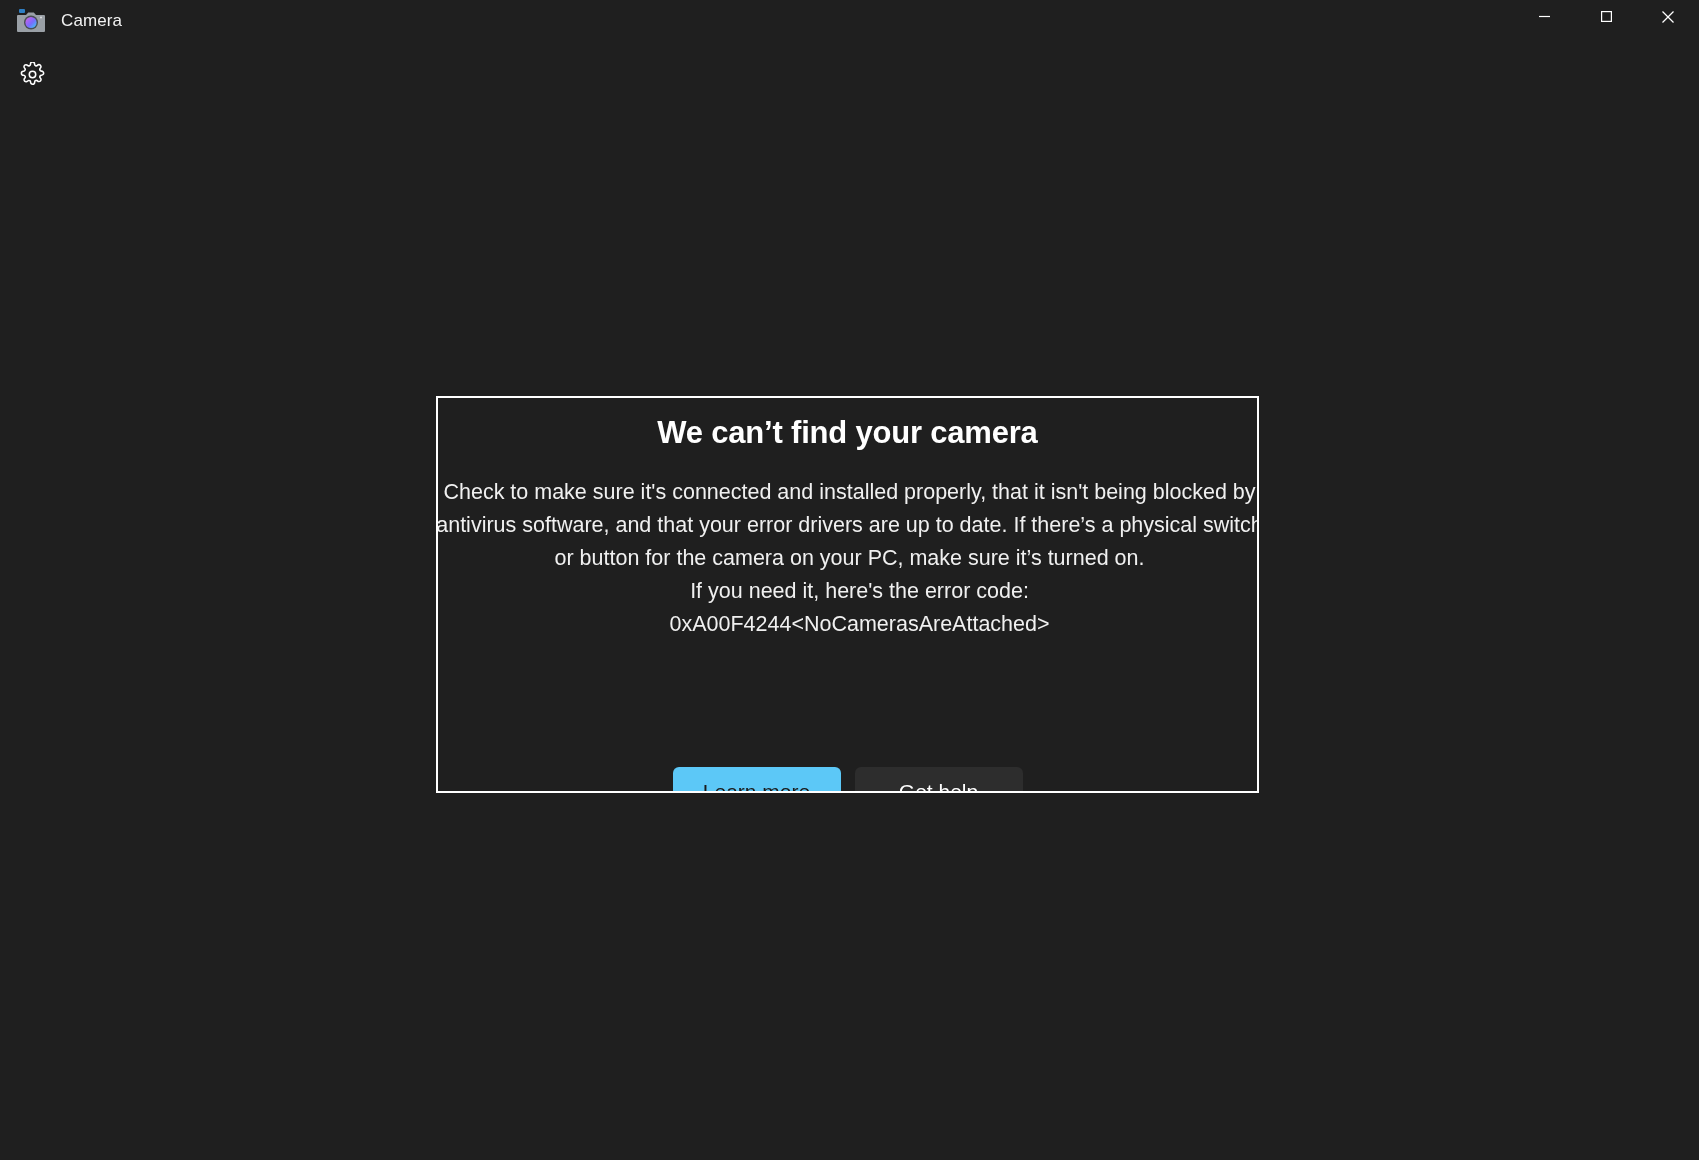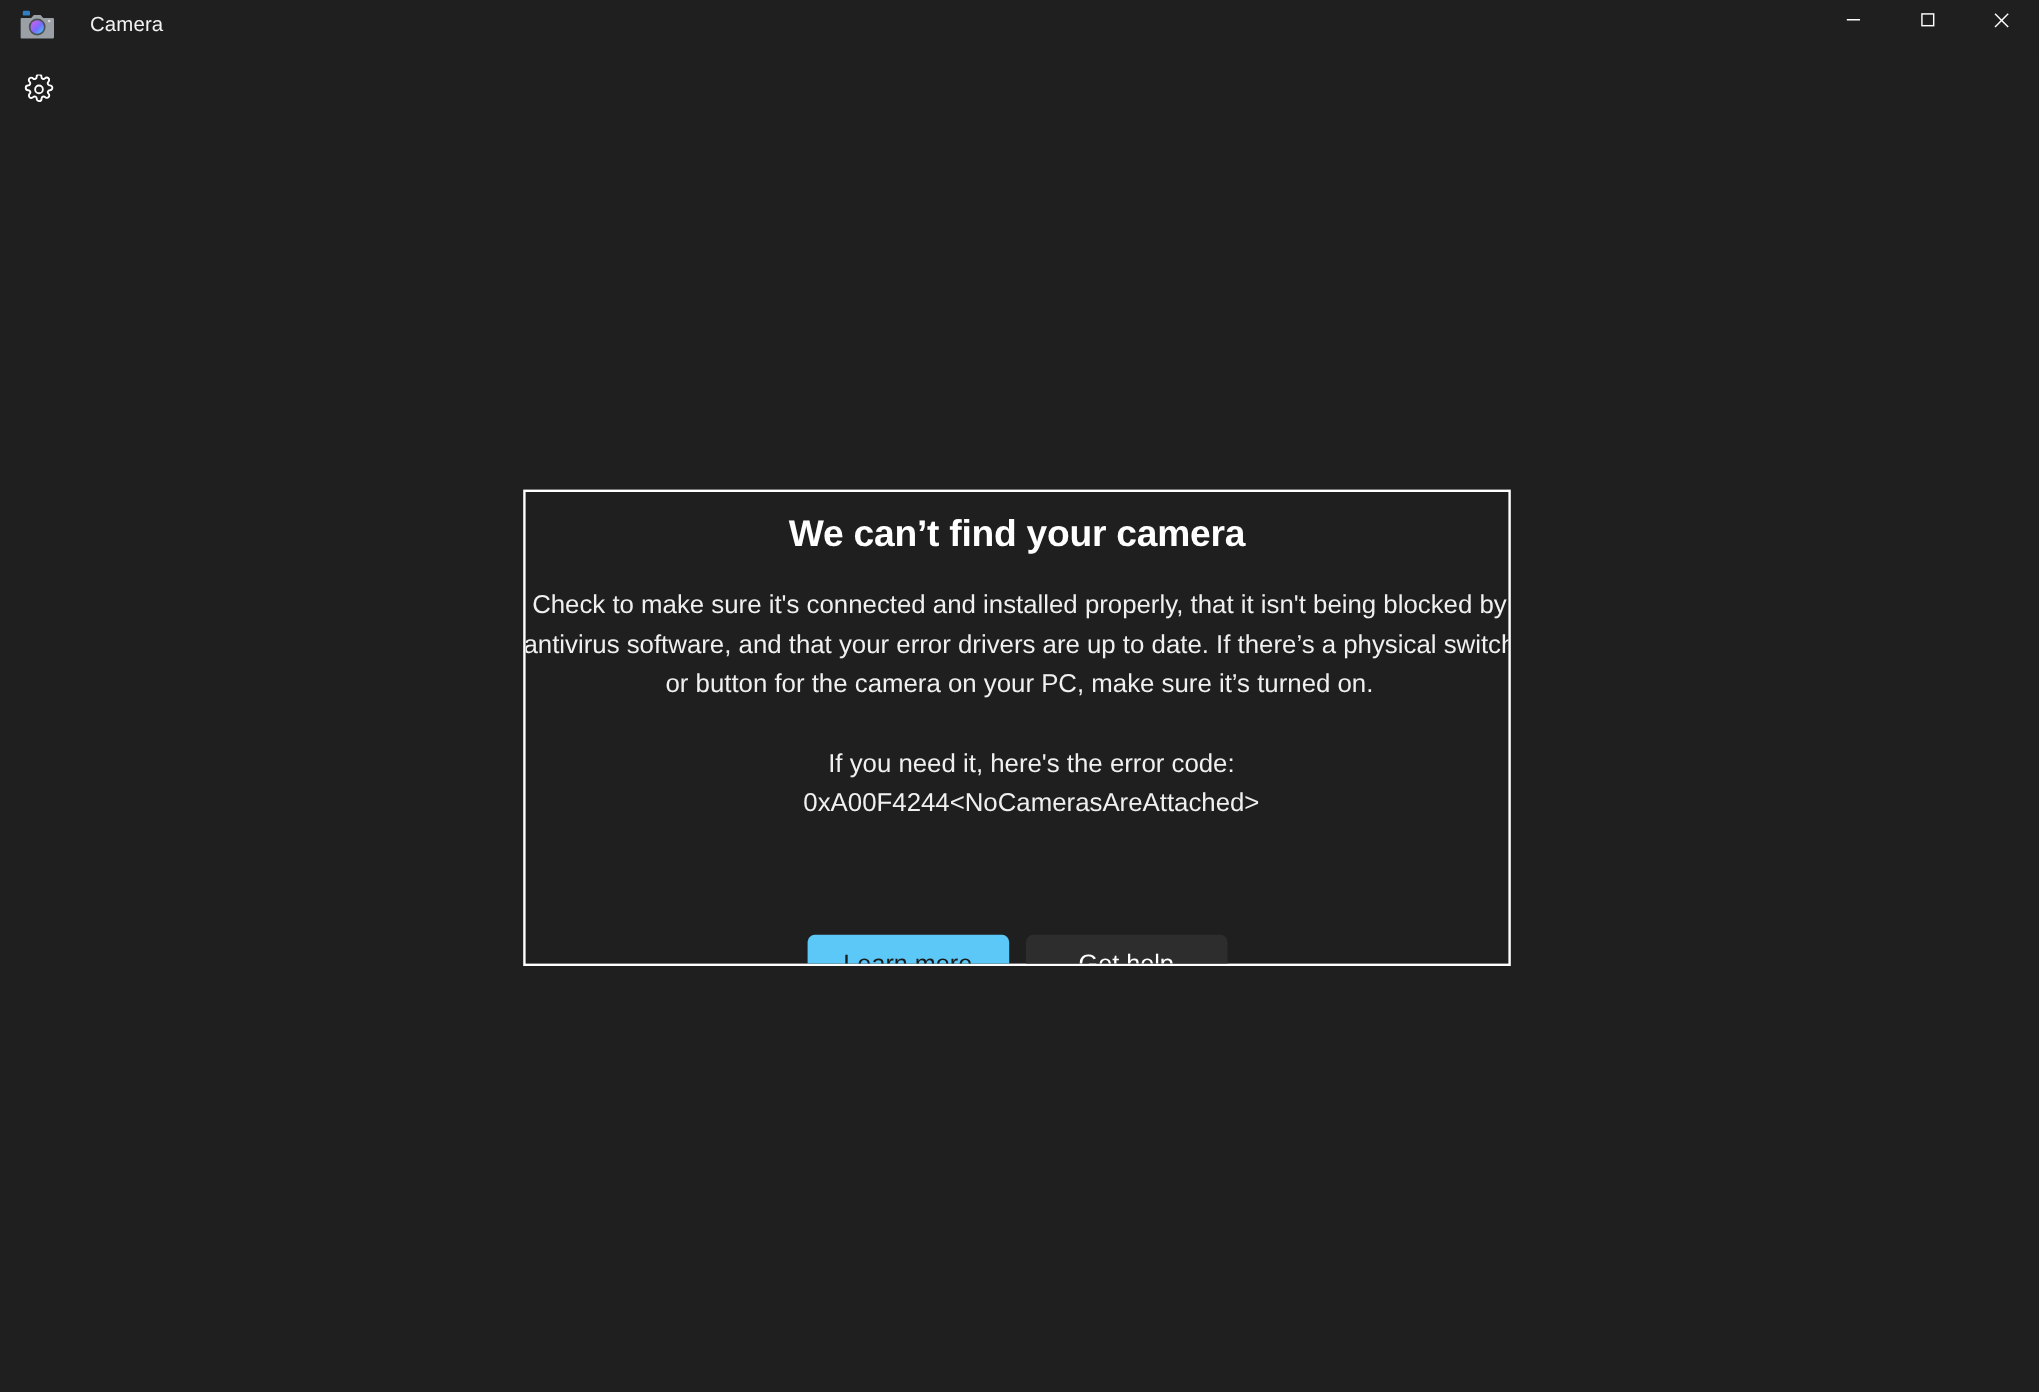--- a/index.html
+++ b/index.html
@@ -32,21 +32,21 @@
   .app-icon {
     position: absolute;
     left: 17px;
     top: 8px;
     width: 28px;
     height: 26px;
   }
 
   .app-title {
     position: absolute;
-    left: 75px;
+    left: 61px;
     top: 9px;
     font-size: 17px;
     line-height: 24px;
     color: #f2f2f2;
     letter-spacing: .1px;
     white-space: nowrap;
     text-align: right;
   }
 
   .win-controls {
@@ -81,21 +81,21 @@
     background: transparent;
     border: none;
     border-radius: 4px;
     cursor: default;
   }
 
   
   .error-dialog {
     position: absolute;
     left: 436px;
-    top: 408px;
+    top: 396px;
     width: 823px;
     height: 397px;
     border: 2px solid #ffffff;
     background: #1f1f1f;
     overflow: hidden;
   }
 
   .dialog-inner {
     position: relative;
     width: 100%;
@@ -125,21 +125,20 @@
   .error-body {
     width: 850px;
     font-size: 21.5px;
     line-height: 33px;
     color: #f0f0f0;
     text-align: center;
     flex: 0 0 auto;
   }
 
   .error-code-block {
-    margin-top: 33px;
     font-size: 21.5px;
     line-height: 33px;
     color: #f0f0f0;
     padding-left: 24px;
   }
 
   .error-code-line2 { white-space: nowrap; }
 
   .dialog-buttons {
     position: absolute;

